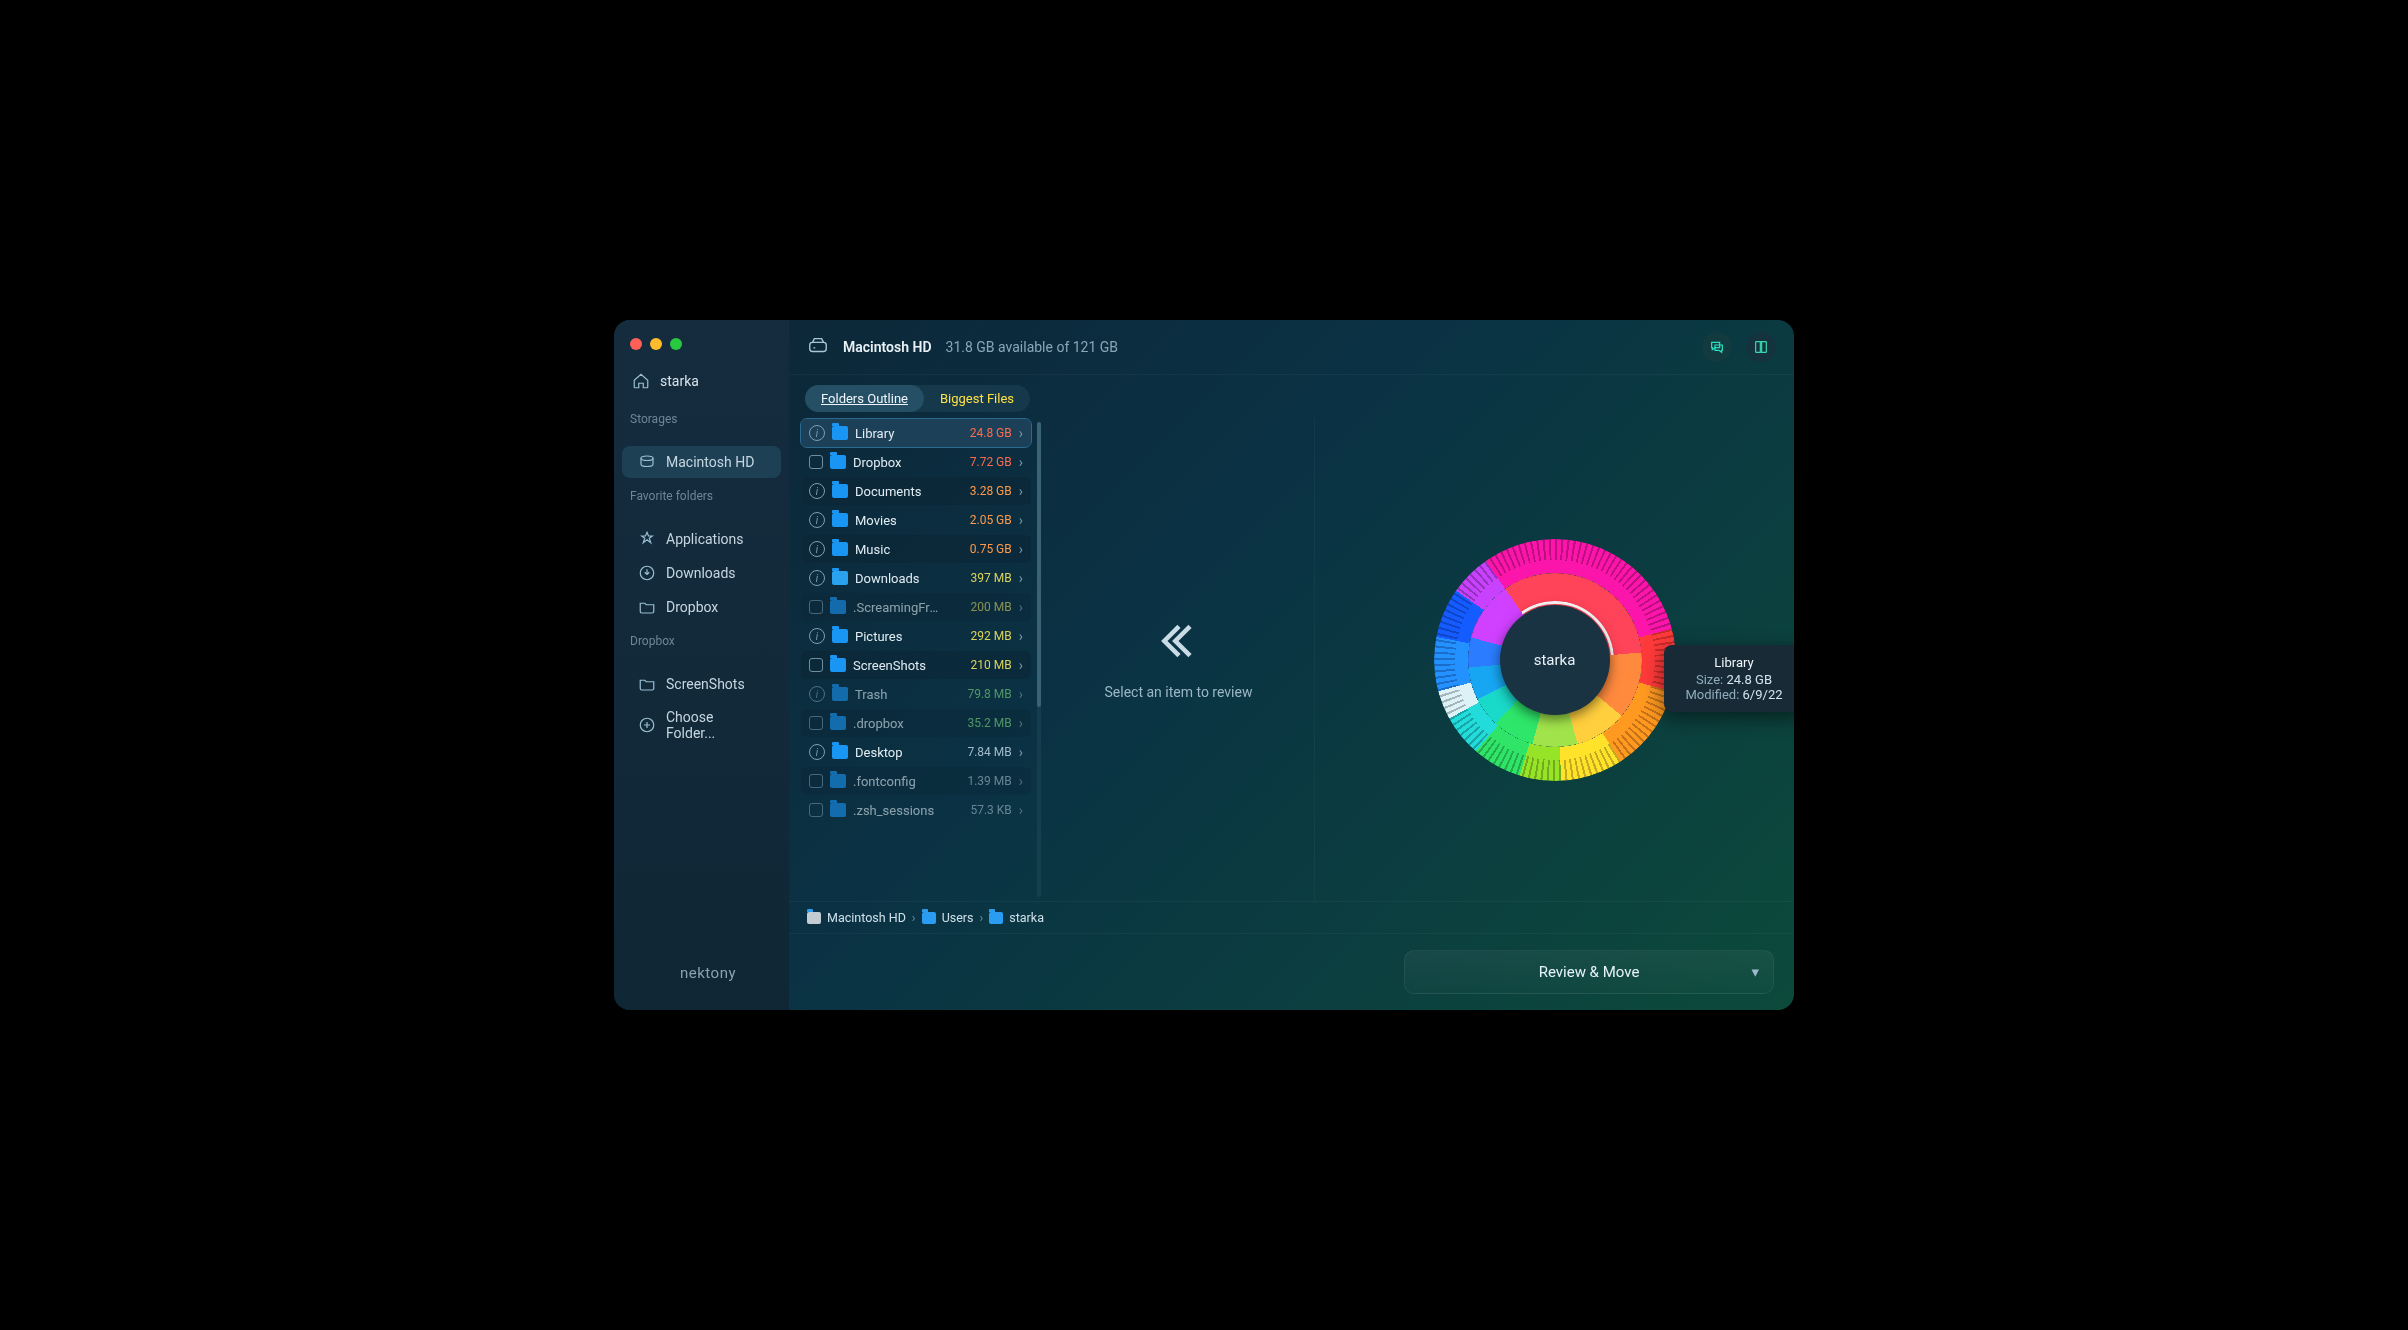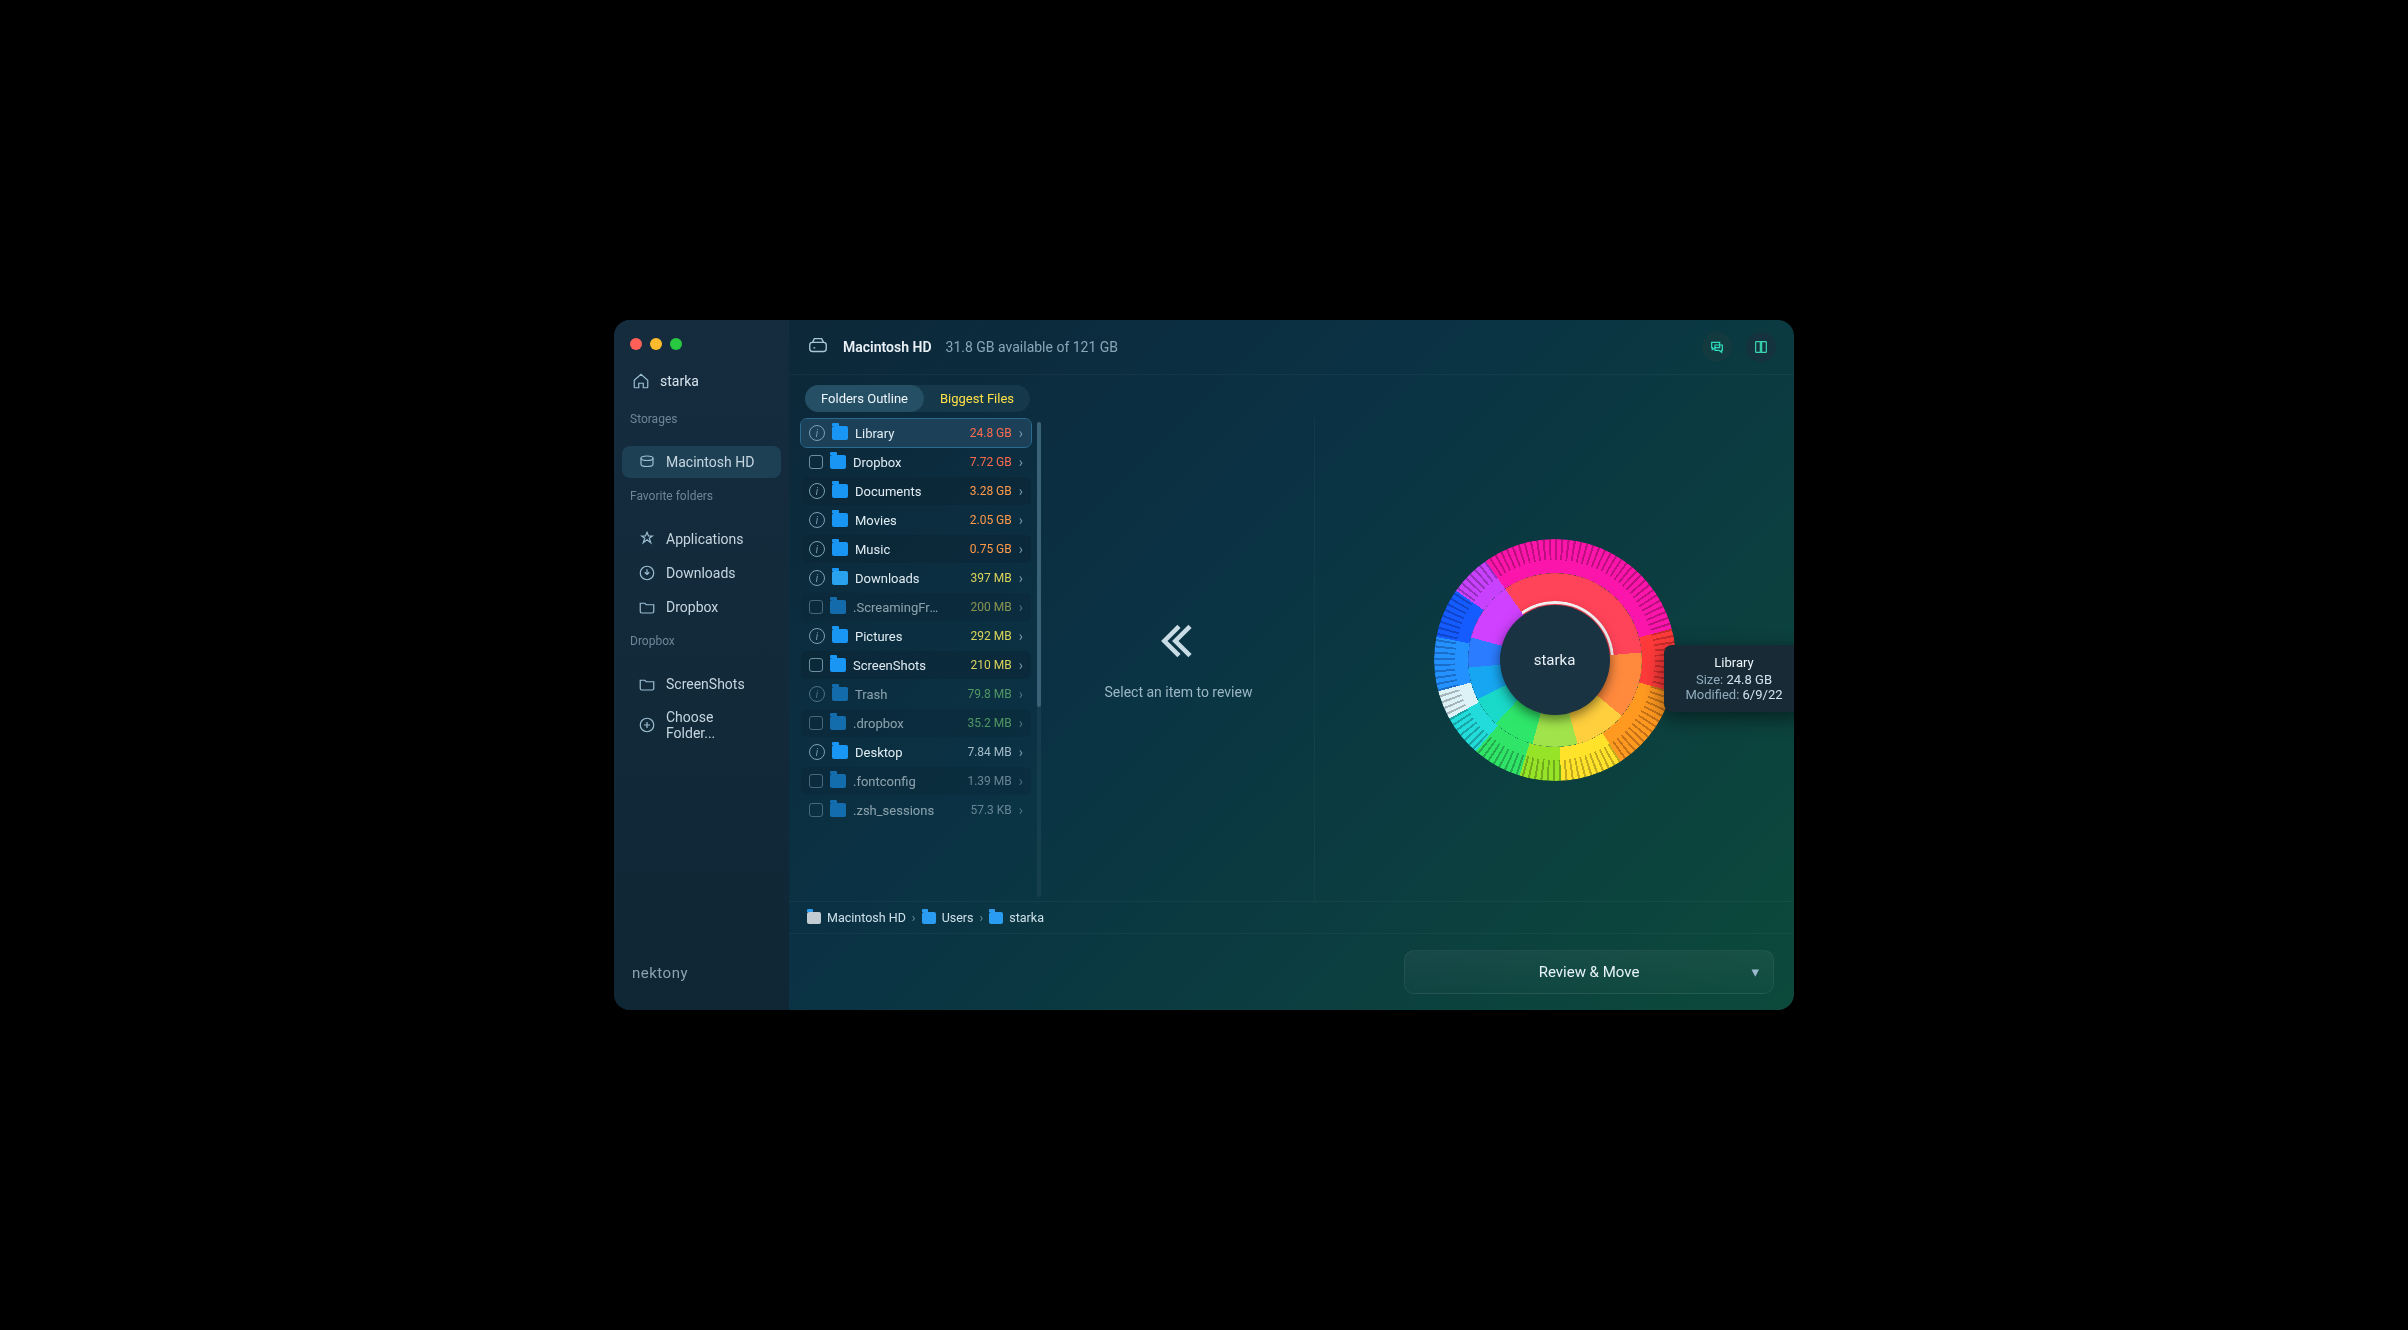--- a/index.html
+++ b/index.html
@@ -38,21 +38,21 @@
   .sb-section { font-size:12px; color:#6d8599; padding: 10px 16px 19px; }
   .sb-item {
     display:flex; align-items:center; gap:10px;
     padding: 7px 16px; margin: 1px 8px;
     border-radius: 8px;
     color:#c6d6e0; cursor:pointer;
   }
   .sb-item.active { background:#1e4055; }
   .sb-icon { width:18px; height:18px; display:flex; align-items:center; justify-content:center; color:#7ea3b8; }
   .sb-icon svg { width:18px; height:18px; stroke:#9cbed3; stroke-width:1.6; fill:none; }
-  .brand { margin-top:auto; padding:14px 18px; color:#8aa2b1; letter-spacing:0.5px; font-size:15px; }
+  .brand { margin-top:auto; padding:14px 18px; color:#8aa2b1; letter-spacing:0.5px; font-size:15px;margin-left:48px; }
 
   
   .main { flex:1; display:flex; flex-direction:column; }
   .topbar {
     display:flex; align-items:center; gap:14px;
     padding: 12px 18px;
     border-bottom:1px solid rgba(255,255,255,0.04);
   }
   .disk-icon svg{width:22px;height:22px;stroke:#a7c6d7;fill:none;stroke-width:1.5}
   .topbar .vol { font-weight:600; color:#e9f1f6; }
@@ -64,21 +64,21 @@
     color:#2fe0c0; cursor:pointer;
   }
   .top-btn+.top-btn{background:#14333f;color:#39d8b0}
   .top-btn svg{width:16px;height:16px;stroke:currentColor;fill:none;stroke-width:1.8}
 
   .tabs-row { padding: 10px 16px 6px; }
   .tabs {
     display:inline-flex; background:#15384b; border-radius:16px;
   }
   .tab { padding:6px 16px; border-radius:16px; color:#fde047; cursor:pointer; font-size:13px; }
-  .tab.active { background:#254f64; color:#eef6fb; }
+  .tab.active { background:#254f64; color:#eef6fb;text-decoration:underline; }
 
   .content { flex:1; display:flex; min-height:0; }
 
   
   .list-col {
     width:248px; padding:0 4px 0 10px;
     overflow-y:auto;
   }
   .row {
     display:flex; align-items:center; gap:7px;

